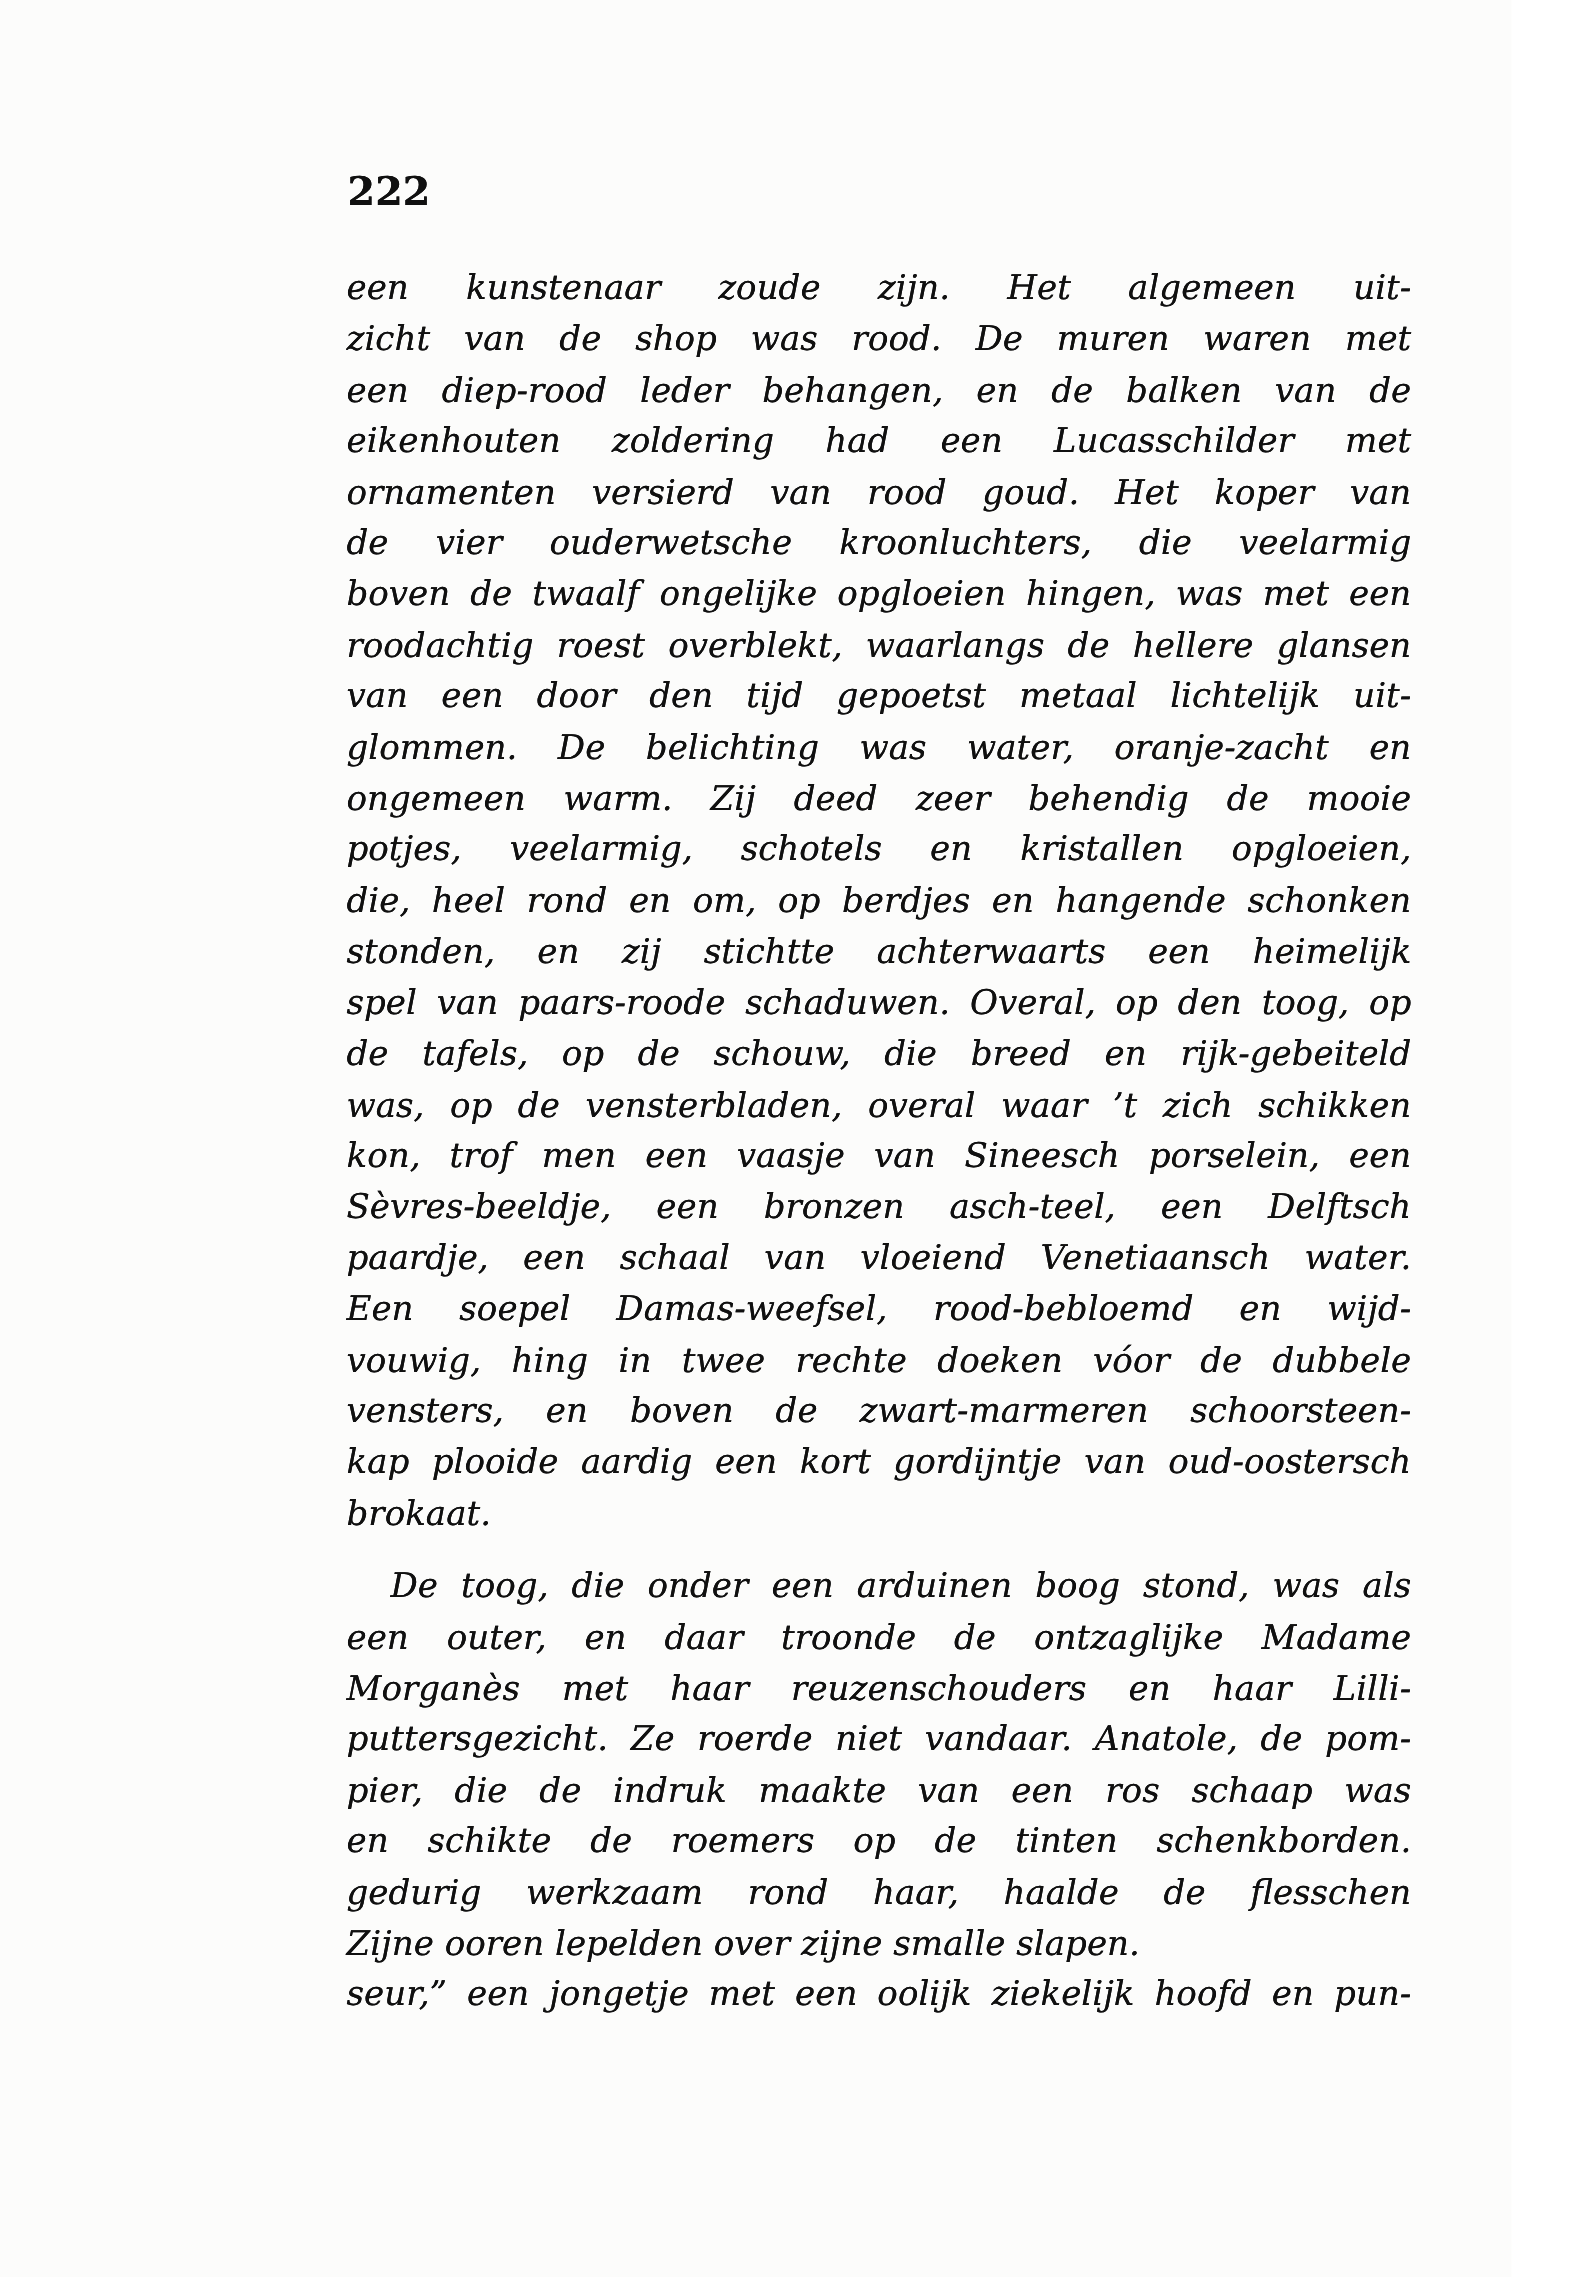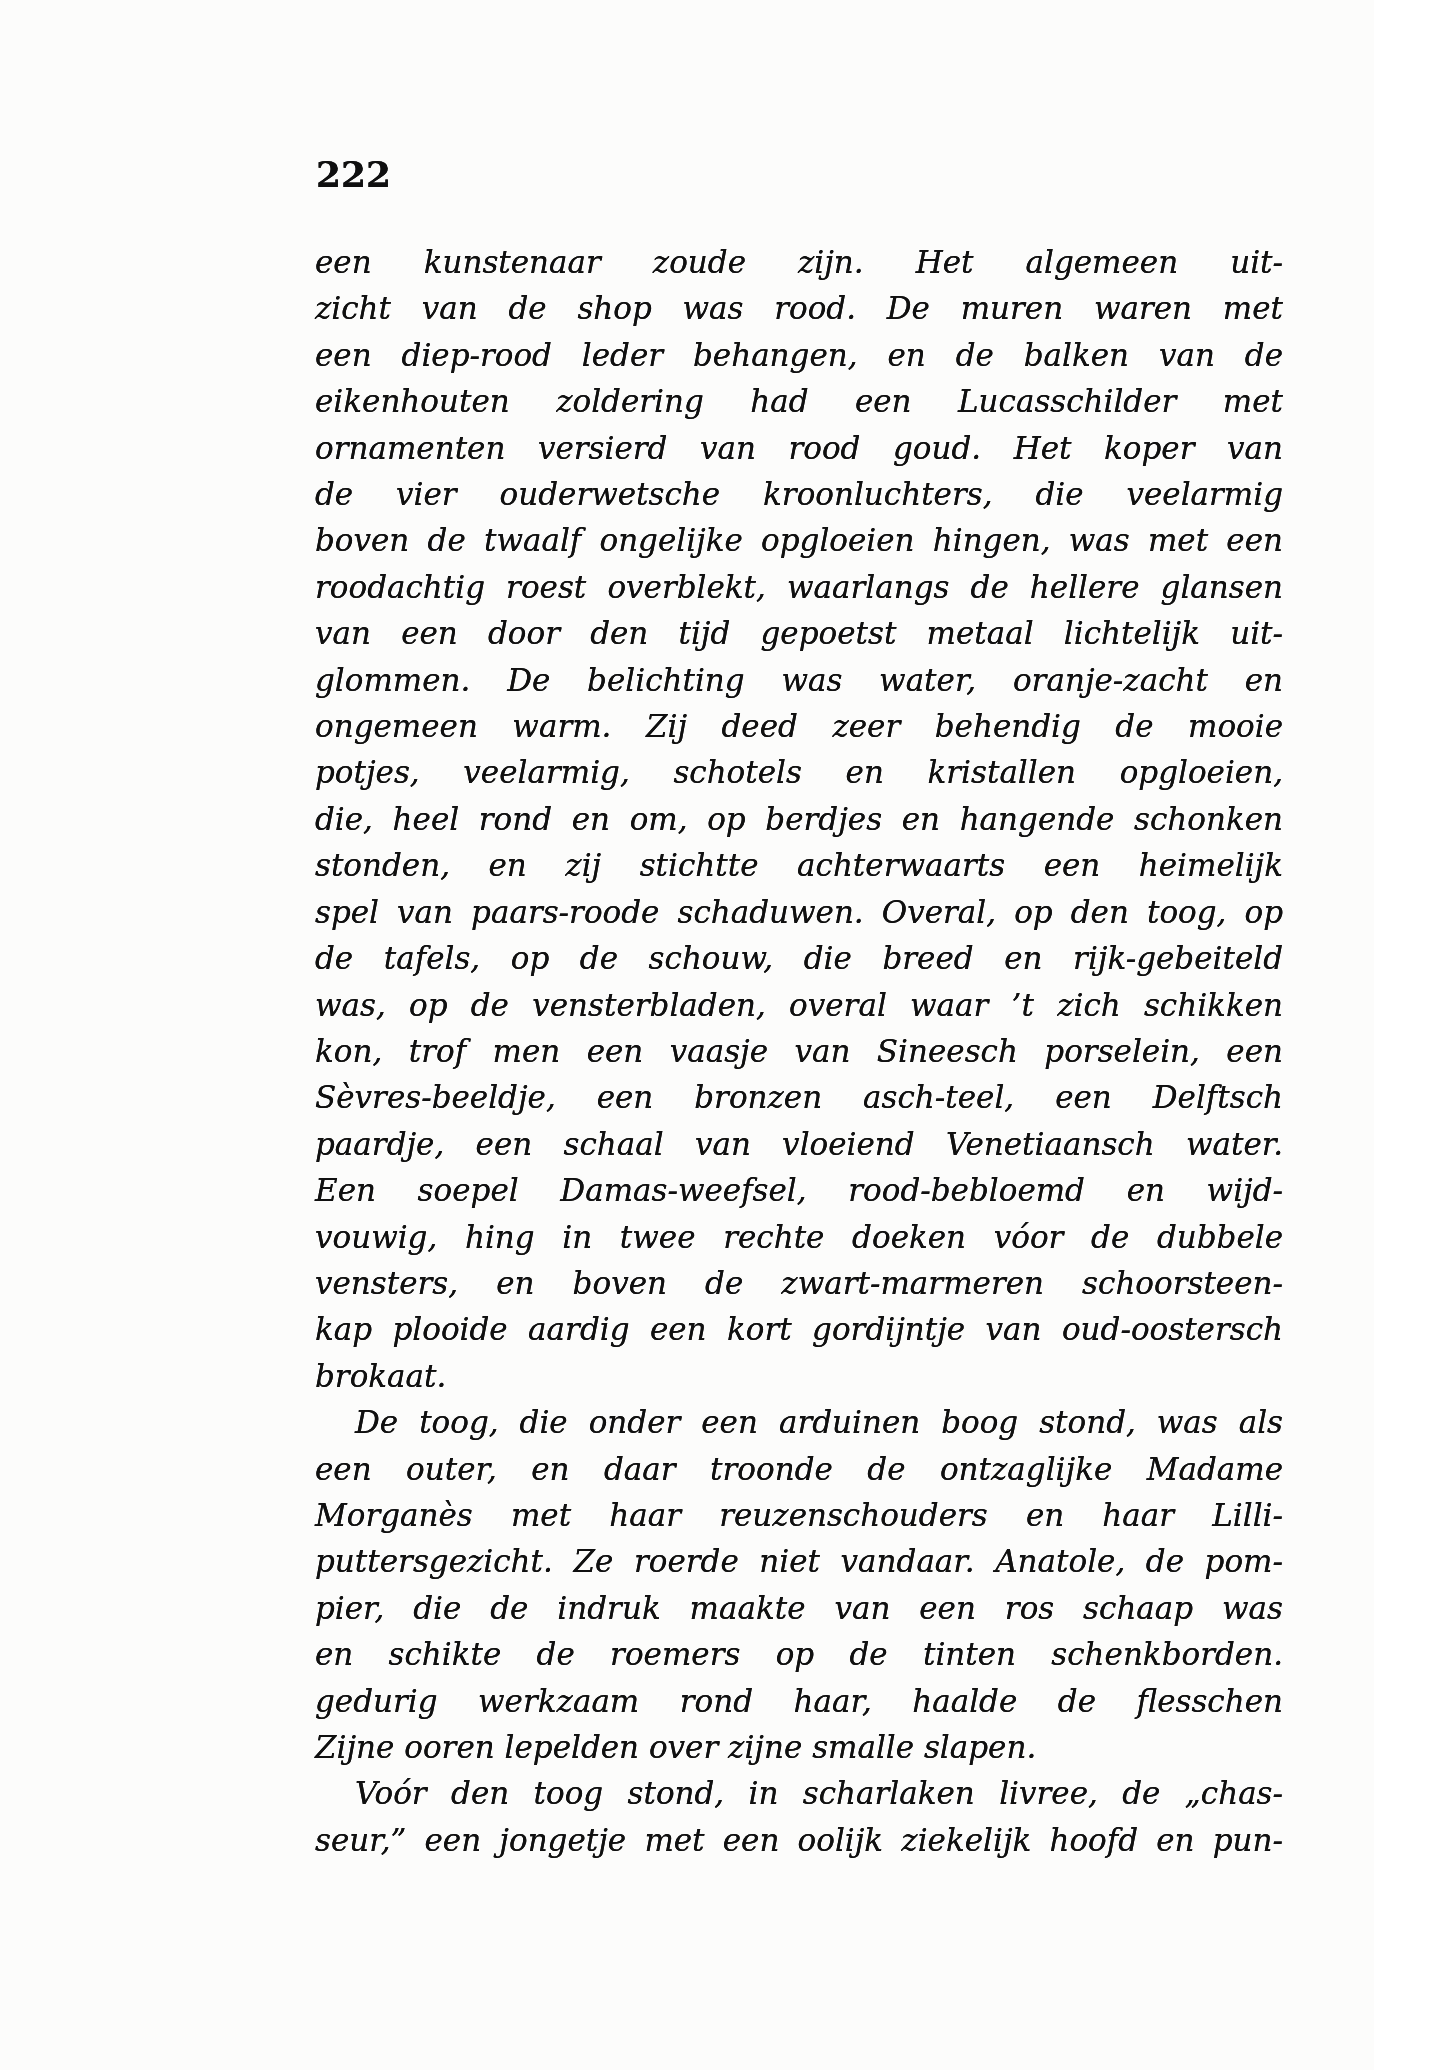--- a/index.html
+++ b/index.html
@@ -35,20 +35,21 @@
     text-align-last: justify;
     text-shadow: 0 0 0.6px currentColor;
     font-style: italic;
   }
   .line.short {
     text-align: center;
     text-align-last: left;
   }
   .line.indent {
     text-indent: 40px;
+    margin-top: 20px;
   }
   .paragraph { margin: 0; padding: 0; }
   .noise {
     position: absolute;
     background: #2e2e2e;
   }
   .noise.light { background: #6a6a6a; }
 </style>
 </head>
 <body>
@@ -92,21 +93,20 @@
       <div class="line">een outer, en daar troonde de ontzaglijke Madame</div>
       <div class="line">Morganès met haar reuzenschouders en haar Lilli-</div>
       <div class="line">puttersgezicht. Ze roerde niet vandaar. Anatole, de pom-</div>
       <div class="line">pier, die de indruk maakte van een ros schaap was</div>
       <div class="line">en schikte de roemers op de tinten schenkborden.</div>
       <div class="line">gedurig werkzaam rond haar, haalde de flesschen</div>
       <div class="line short">Zijne ooren lepelden over zijne smalle slapen.</div>
     </div>
 
     <div class="paragraph">
-      <div class="line indent">Voór den toog stond, in scharlaken livree, de „chas-</div>
       <div class="line">seur,” een jongetje met een oolijk ziekelijk hoofd en pun-</div>
     </div>
 
   </div>
 
   <div>
     <div class="noise light" style="left:1403px; top:455px; width:2px; height:3px;"></div>
     <div class="noise" style="left:1404px; top:464px; width:3px; height:4px;"></div>
     <div class="noise" style="left:1403px; top:472px; width:2px; height:6px;"></div>
     <div class="noise light" style="left:1404px; top:483px; width:2px; height:3px;"></div>

